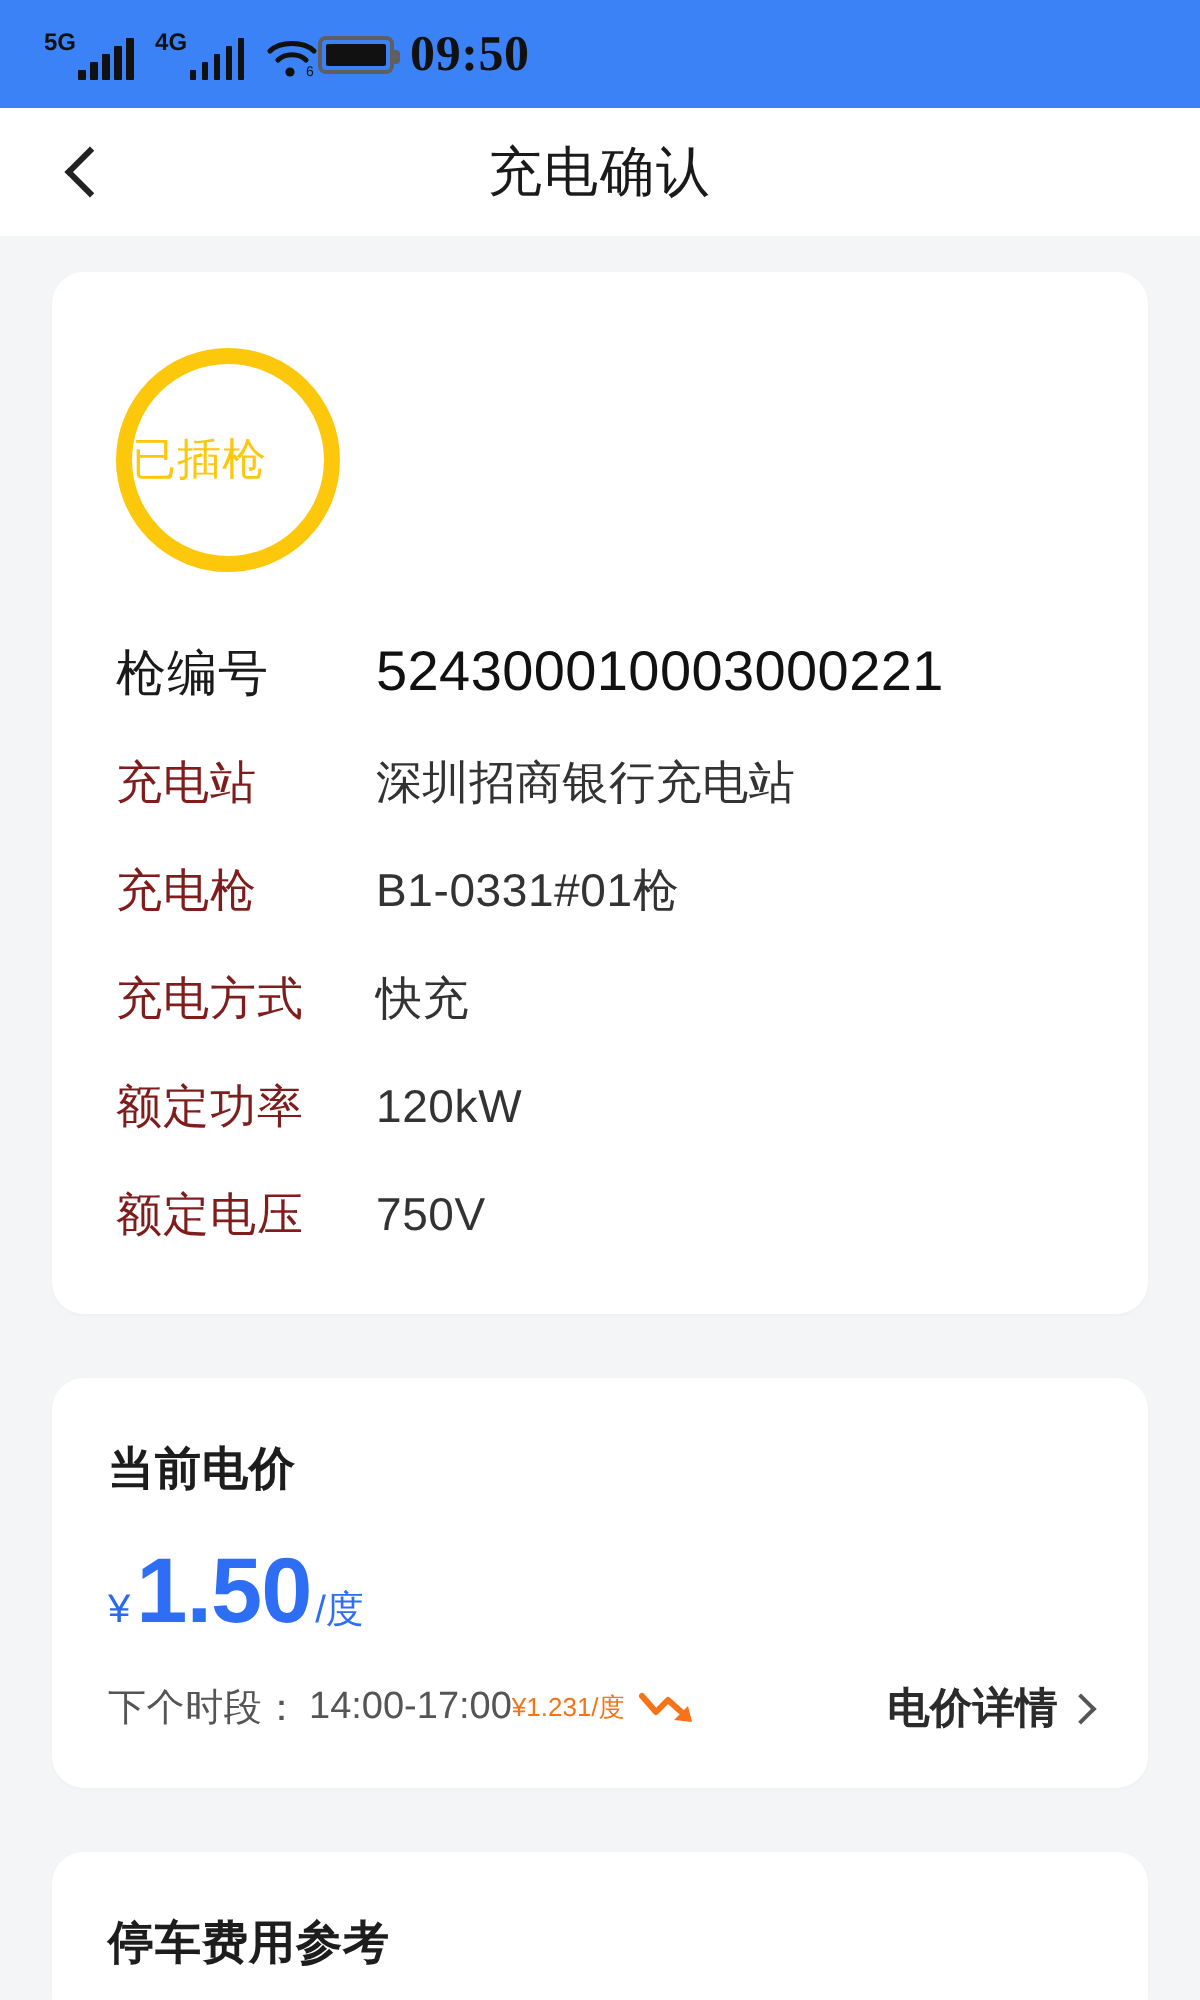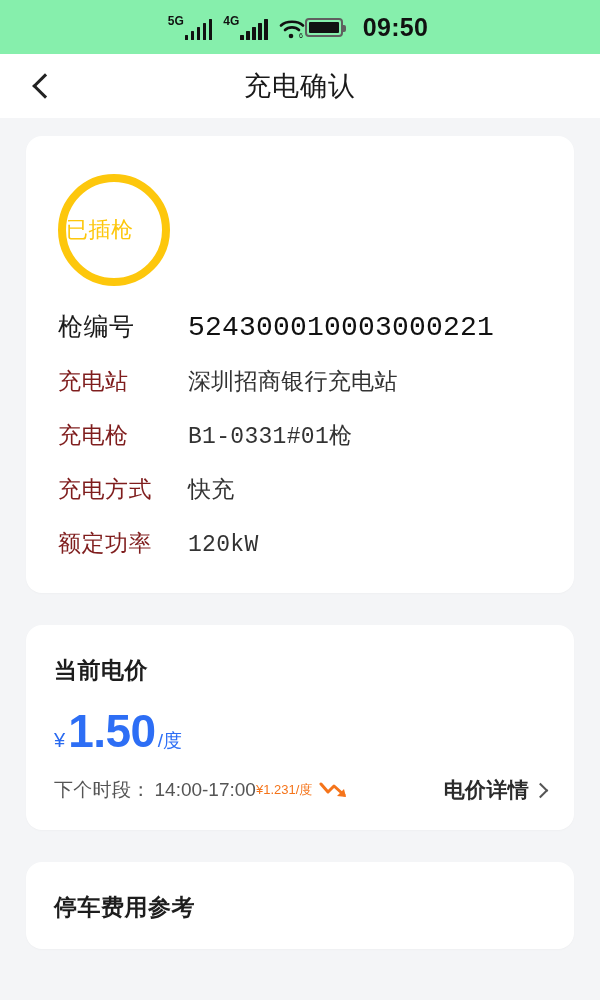--- a/index.html
+++ b/index.html
@@ -18,24 +18,24 @@
     position: relative;
     width: 600px;
     height: 1000px;
     overflow: hidden;
     background: #f4f5f7;
   }
 
   
   .statusbar {
     height: 54px;
-    background: #86efac;
-    display: flex;
-    align-items: center;
-    justify-content: center;
+    background: #3b82f6;
+    display: flex;
+    align-items: center;
+    justify-content: flex-start;
     padding: 0 26px 0 22px;
     box-sizing: border-box;
   }
   .status-left {
     display: flex;
     align-items: flex-end;
     gap: 11px;
   }
   .sig {
     display: flex;
@@ -70,21 +70,22 @@
   .bars i:nth-child(4) { height: 17px; }
   .bars i:nth-child(5) { height: 21px; }
   .wifi-ico {
     position: relative;
     width: 26px;
     height: 22px;
   }
   .status-right {
     display: flex;
     align-items: center;
-    gap: 20px;
+    gap: 8px;
+    font-family: Liberation Serif, serif;
   }
   .battery {
     width: 38px;
     height: 19px;
     border: 2px solid #5f5f5f;
     border-radius: 4px;
     position: relative;
     box-sizing: border-box;
     padding: 2px;
   }
@@ -173,23 +174,22 @@
     align-items: center;
     box-sizing: border-box;
   }
   .status-circle span {
     color: #fdc70c;
     font-size: 22px;
     letter-spacing: 0.5px;
   }
 
   .info-list {
-    margin-top: 24px;
+    margin-top: 34px;
     padding: 0 32px;
-    font-family: Liberation Mono, monospace;
   }
   .info-row {
     display: flex;
     align-items: baseline;
     margin-bottom: 23px;
   }
   .info-row:last-child { margin-bottom: 0; }
   .info-label {
     width: 130px;
     flex: 0 0 130px;
@@ -371,20 +371,24 @@
           <div class="info-label">充电枪</div>
           <div class="info-value">B1-0331#01枪</div>
         </div>
         <div class="info-row">
           <div class="info-label">充电方式</div>
           <div class="info-value">快充</div>
         </div>
         <div class="info-row">
           <div class="info-label">额定功率</div>
           <div class="info-value">120kW</div>
+        </div>
+        <div class="info-row">
+          <div class="info-label">额定电压</div>
+          <div class="info-value">750V</div>
         </div>
       </div>
     </div>
 
     <div class="card card-price">
       <div class="card-heading">当前电价</div>
 
       <div class="price-main">
         <span class="yen">¥</span>
         <span class="price-num">1.50</span>

